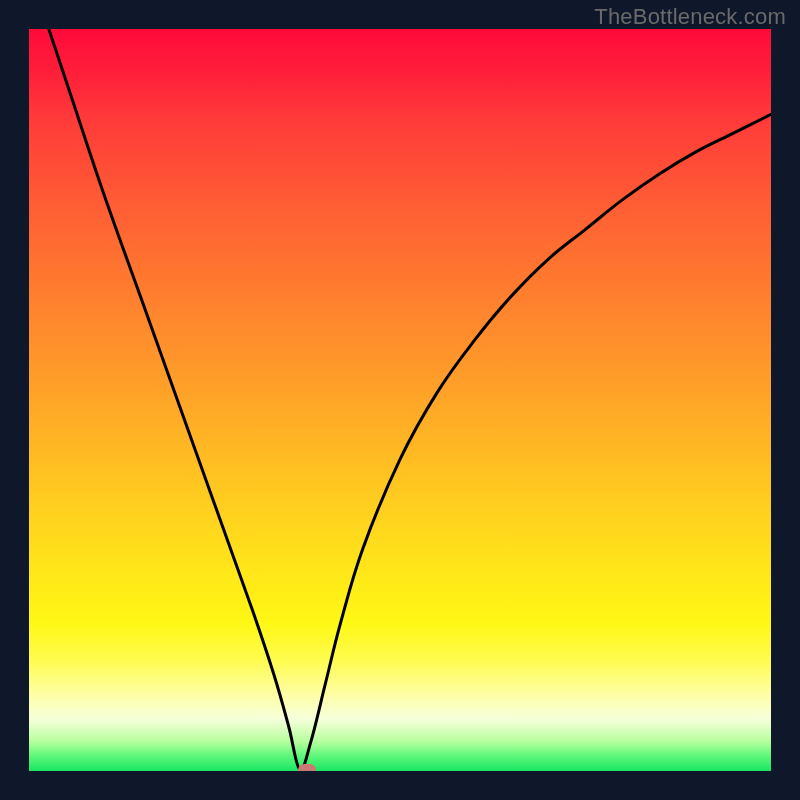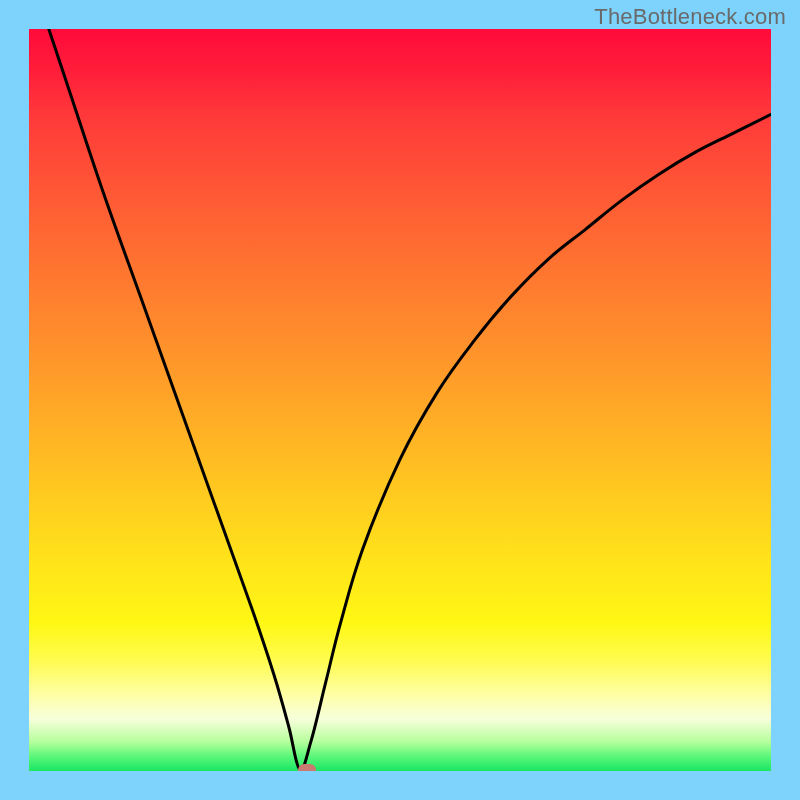--- a/index.html
+++ b/index.html
@@ -6,21 +6,21 @@
   body {
     width: 800px;
     height: 800px;
     background: #000;
     position: relative;
     font-family: Arial, Helvetica, sans-serif;
   }
   .outer {
     position: absolute;
     inset: 0;
-    background: #7dd3fc;
+    background: #0f172a;
   }
   .plot-area {
     position: absolute;
     left: 29px;
     top: 29px;
     width: 742px;
     height: 742px;
     overflow: hidden;
   }
   .gradient-bg {

